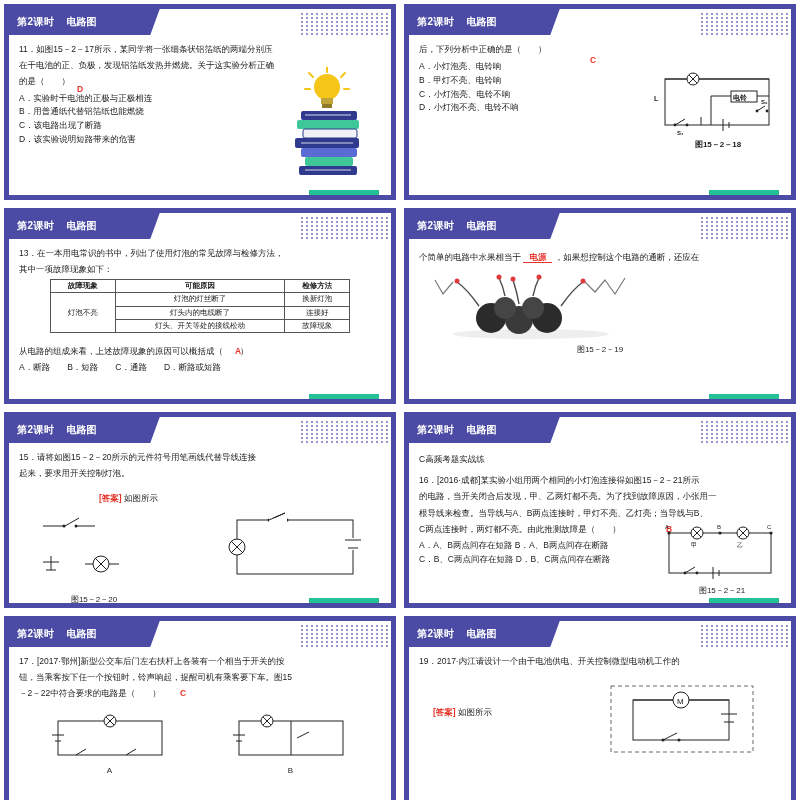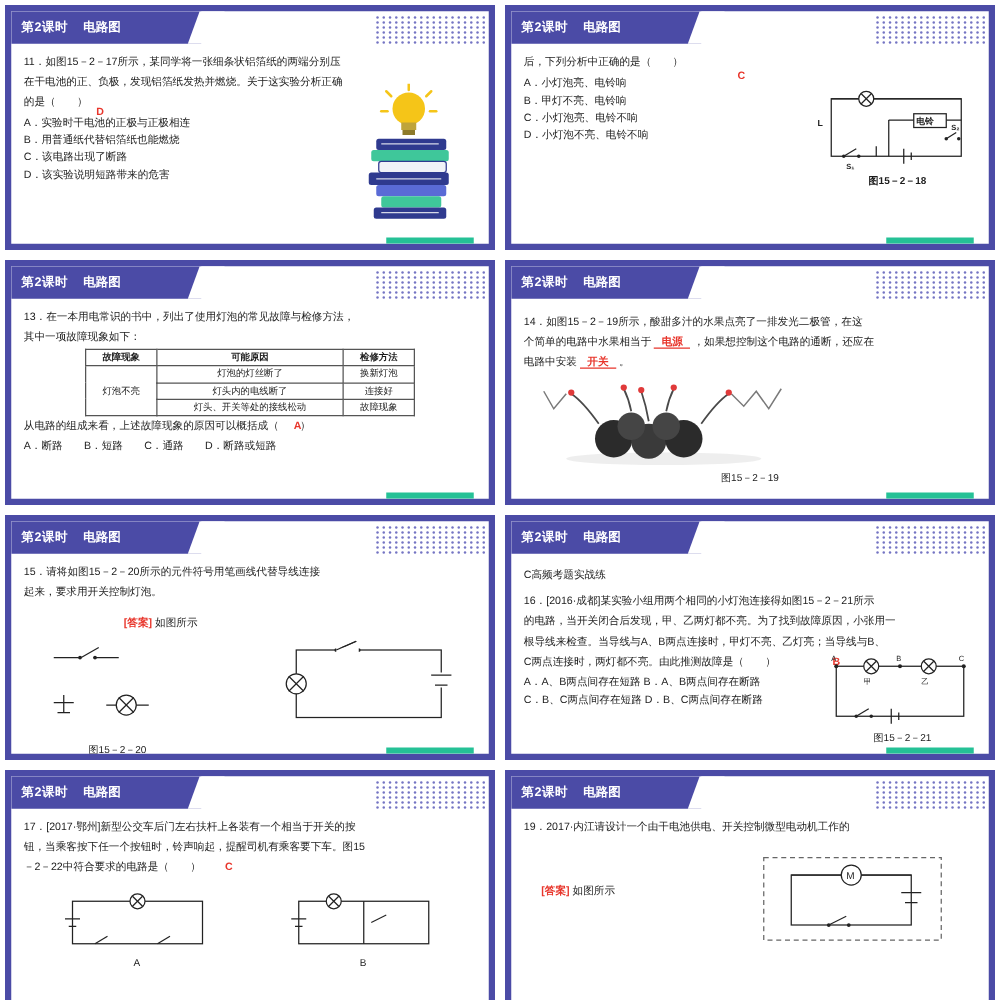--- a/index.html
+++ b/index.html
@@ -70,23 +70,23 @@
     font-size:8.5px;
     color:#1c1c1c;
   }
   .q{margin:0 0 3px 0;}
   .opts div{margin:0.5px 0;}
   .ans{color:#e8352b;font-weight:bold;}
   .redbox{color:#e8352b;font-weight:bold;border-bottom:1.2px solid #e8352b;padding:0 6px;}
   .caption{text-align:center;font-size:8px;margin-top:2px;}
   table.fault{
     border-collapse:collapse;
-    margin:3px auto 1px auto;
+    margin:3px auto 12px auto;
     font-size:7.5px;
-    width:264px;
+    width:300px;
   }
   table.fault th,table.fault td{
     border:1px solid #555;
     padding:1px 3px;
     text-align:center;
     line-height:1.35;
   }
   .sub{font-size:8.5px;margin:0 0 2px 0;}
   svg{display:block;}
 </style>
@@ -686,30 +686,24 @@
         <i style="left:55px;top:20px;"></i>
         <i style="left:60px;top:20px;"></i>
         <i style="left:65px;top:20px;"></i>
         <i style="left:70px;top:20px;"></i>
         <i style="left:75px;top:20px;"></i>
         <i style="left:80px;top:20px;"></i>
         <i style="left:85px;top:20px;"></i>
       </div>
     <div class="green-bar" style="left:300px;bottom:0;width:70px;height:5px;"></div>
     <div class="content" style="padding-top:6px;">
-      <div class="q">14．如图15－2－19所示，酸甜多汁的水果点亮了一排发光二极管，在这</div>
       <div class="q">
         <span>个简单的电路中水果相当于</span>
         <span class="redbox">电源</span>
         <span>，如果想控制这个电路的通断，还应在</span>
-      </div>
-      <div class="q">
-        <span>电路中安装</span>
-        <span class="redbox">开关</span>
-        <span>。</span>
       </div>
 
       <div style="margin-top:4px;text-align:center;">
         <svg width="230" height="74" viewBox="0 0 230 74">
           <ellipse cx="112" cy="66" rx="78" ry="5" fill="#ddd" opacity="0.5"></ellipse>
           <circle cx="72" cy="50" r="15" fill="#2b2b2b"></circle>
           <circle cx="100" cy="52" r="14" fill="#3a3a3a"></circle>
           <circle cx="128" cy="50" r="15" fill="#2b2b2b"></circle>
           <circle cx="86" cy="40" r="11" fill="#454545"></circle>
           <circle cx="114" cy="40" r="11" fill="#454545"></circle>

